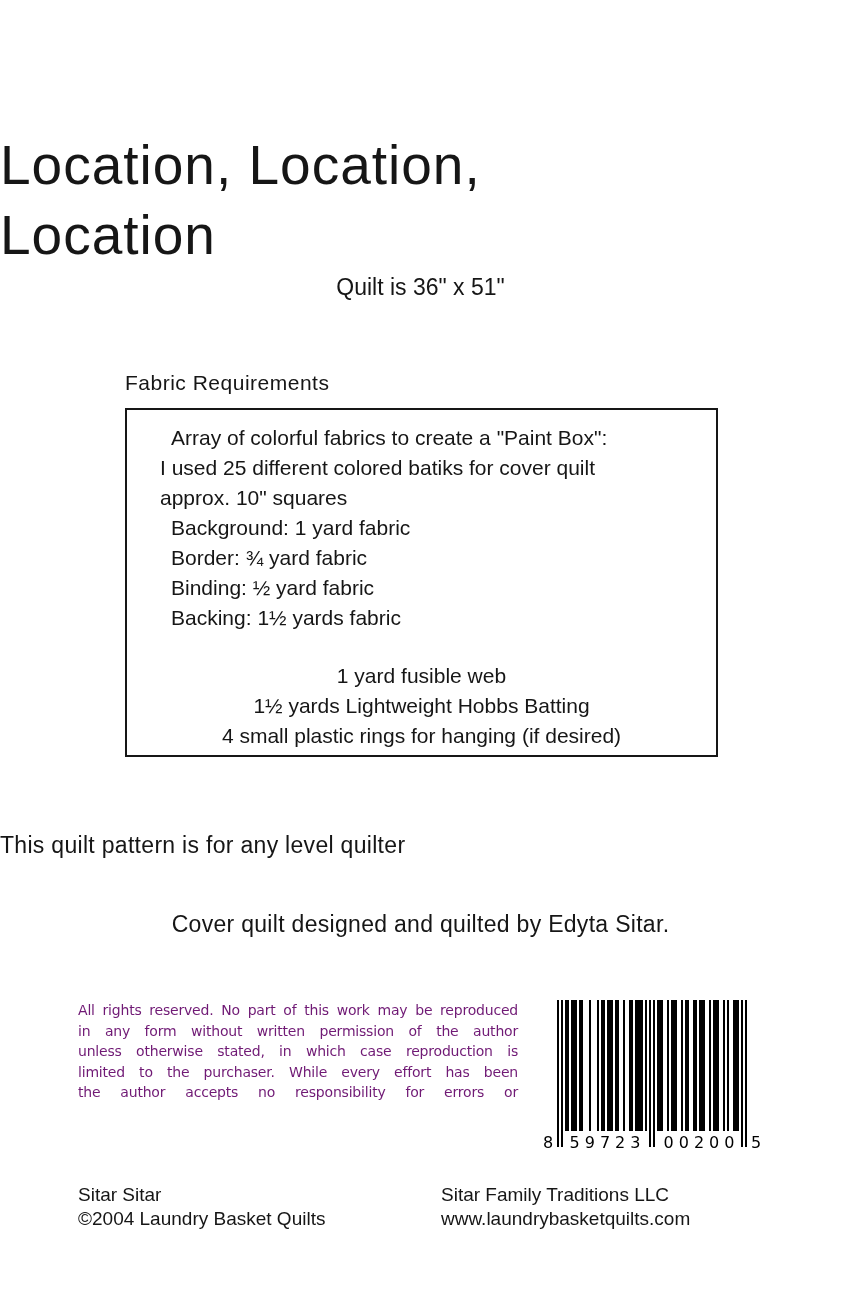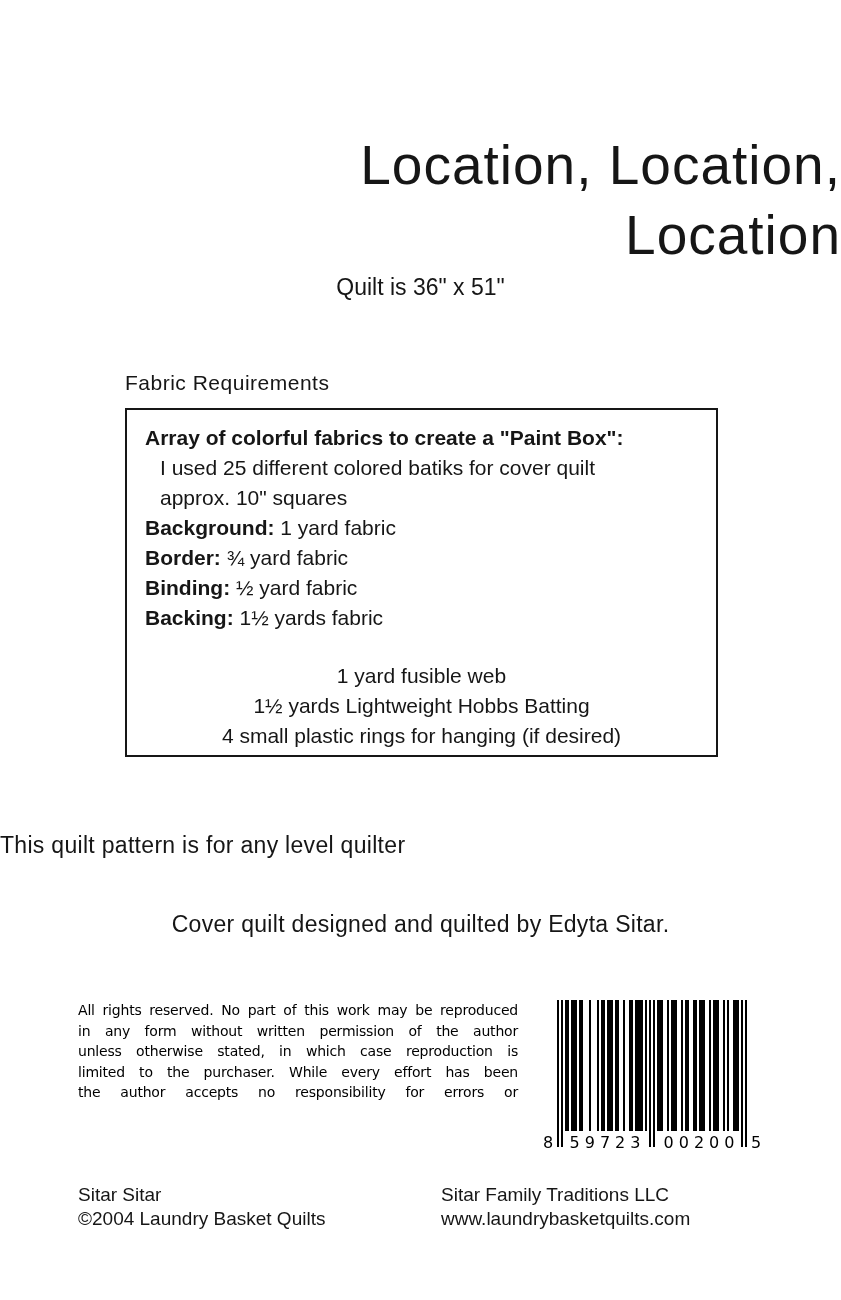--- a/index.html
+++ b/index.html
@@ -4,50 +4,50 @@
 <style>
   html,body{margin:0;padding:0;}
   body{
     width:841px;height:1300px;position:relative;background:#ffffff;
     color:#161616;font-family:"Liberation Sans",sans-serif;overflow:hidden;
   }
   .abs{position:absolute;}
 
   
   .title{
-    top:130px;left:0;width:841px;text-align:right;
+    top:130px;left:0;width:841px;text-align:left;
     font-size:55px;line-height:70px;letter-spacing:1px;font-weight:normal;
   }
   .subtitle{
     top:274px;left:0;width:841px;text-align:center;font-size:23px;
   }
 
   
   .fr-heading{
     top:371px;left:125px;font-size:21px;letter-spacing:.5px;
   }
   .fr-box{
     top:408px;left:125px;width:593px;height:349px;box-sizing:border-box;
     border:2px solid #161616;padding:13px 18px 0 18px;
     font-size:21px;line-height:30px;
   }
   .fr-line{white-space:nowrap;}
   .fr-indent{padding-left:15px;}
-  .fr-label{font-weight:bold;}
+  .fr-label{font-weight:normal;margin-left:26px;}
   .fr-extras{margin-top:28px;text-align:center;}
 
   
   .note-level{top:832px;left:0;width:841px;font-size:23px;letter-spacing:.3px;}
   .note-credit{top:911px;left:0;width:841px;text-align:center;font-size:23px;letter-spacing:.3px;}
 
   
   .legal{
     top:1000px;left:78px;width:440px;
     font-family:"DejaVu Sans",sans-serif;font-size:14px;line-height:20.5px;
-    letter-spacing:-0.2px;color:#000000;
+    letter-spacing:-0.2px;color:#701a75;
   }
   .legal-line{text-align:justify;text-align-last:justify;white-space:nowrap;}
 
   
   .barcode{top:1000px;left:543px;width:222px;height:152px;}
   .bc-bars{position:absolute;left:14px;top:0;display:flex;}
   .bc-m{width:2px;height:131px;background:transparent;}
   .bc-m.on{background:#000;}
   .bc-m.guard.on{height:147px;}
   .bc-num{

